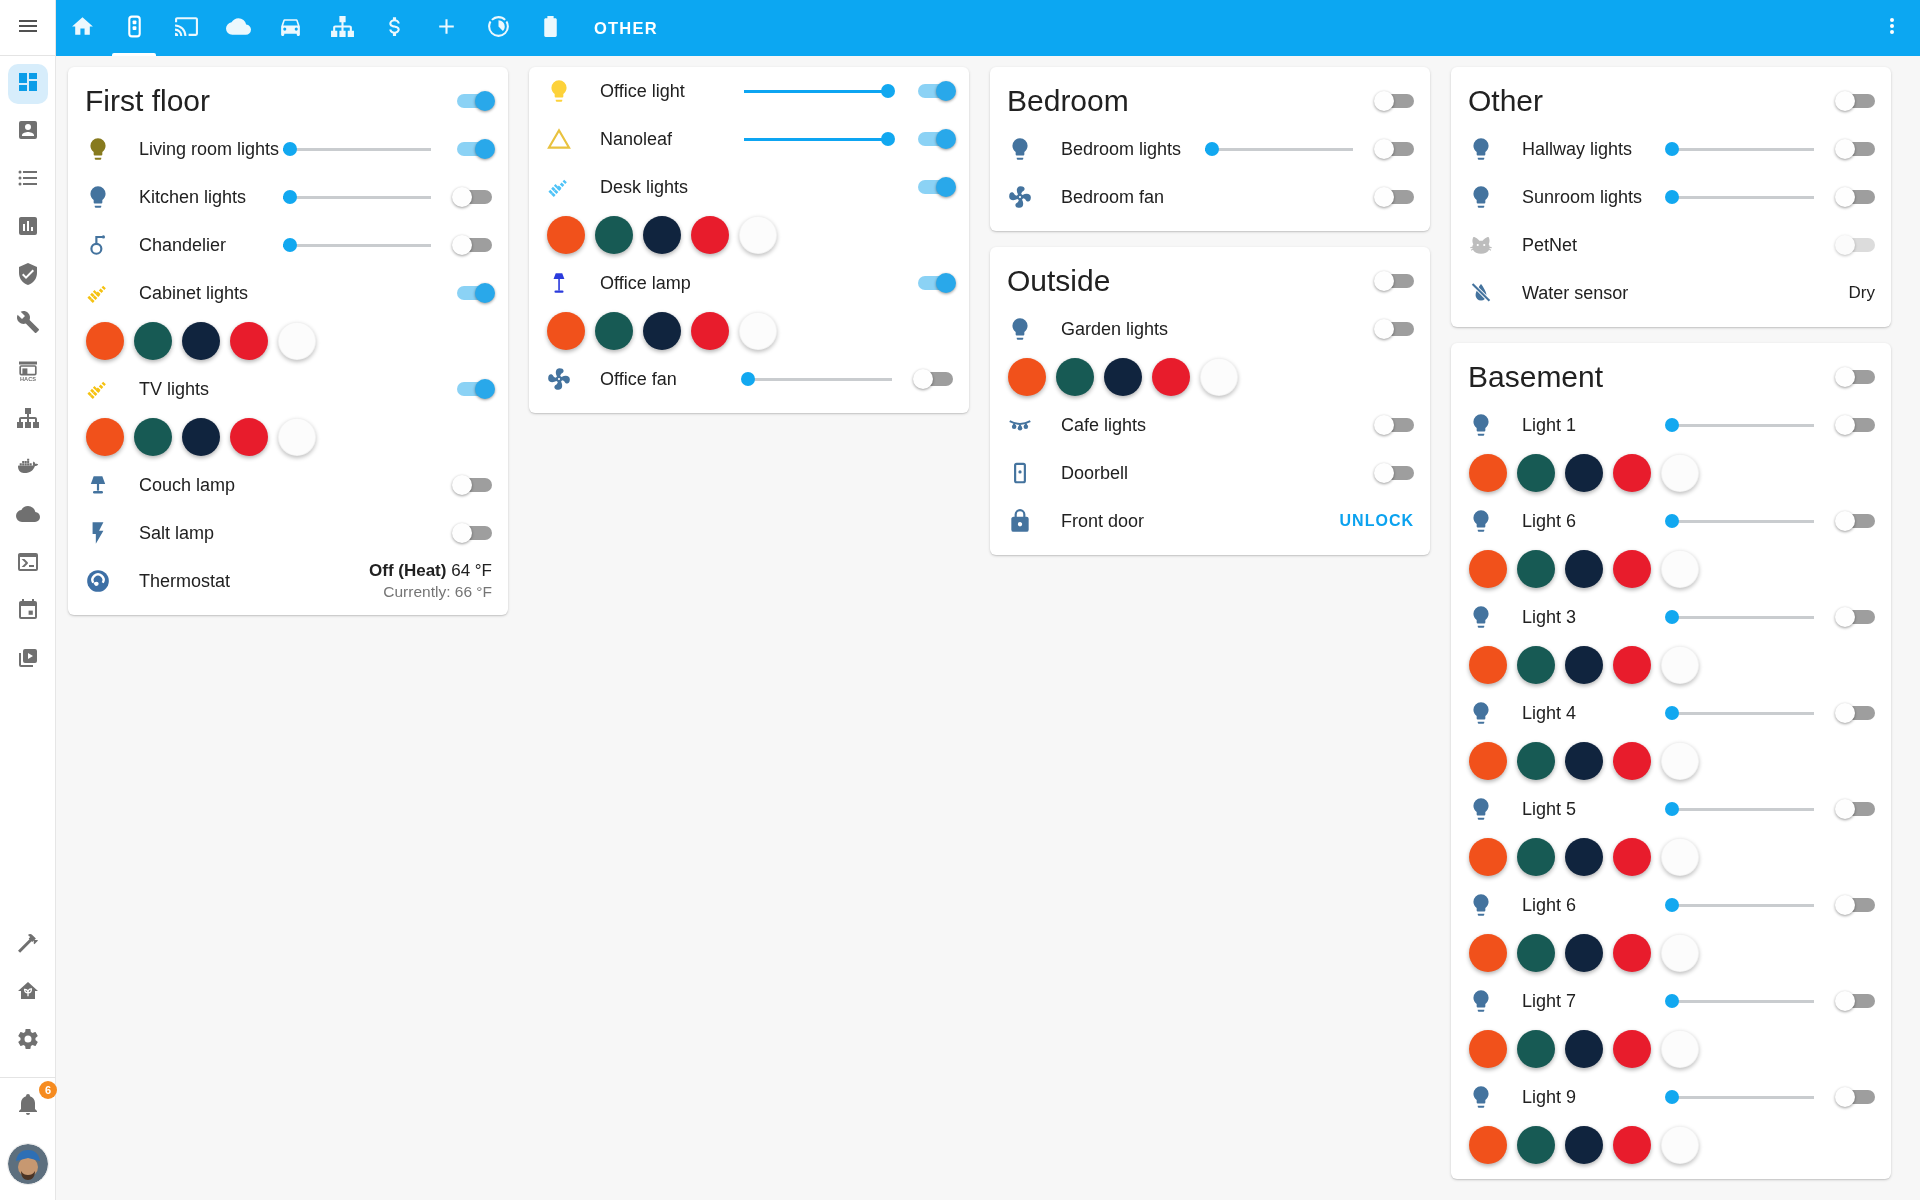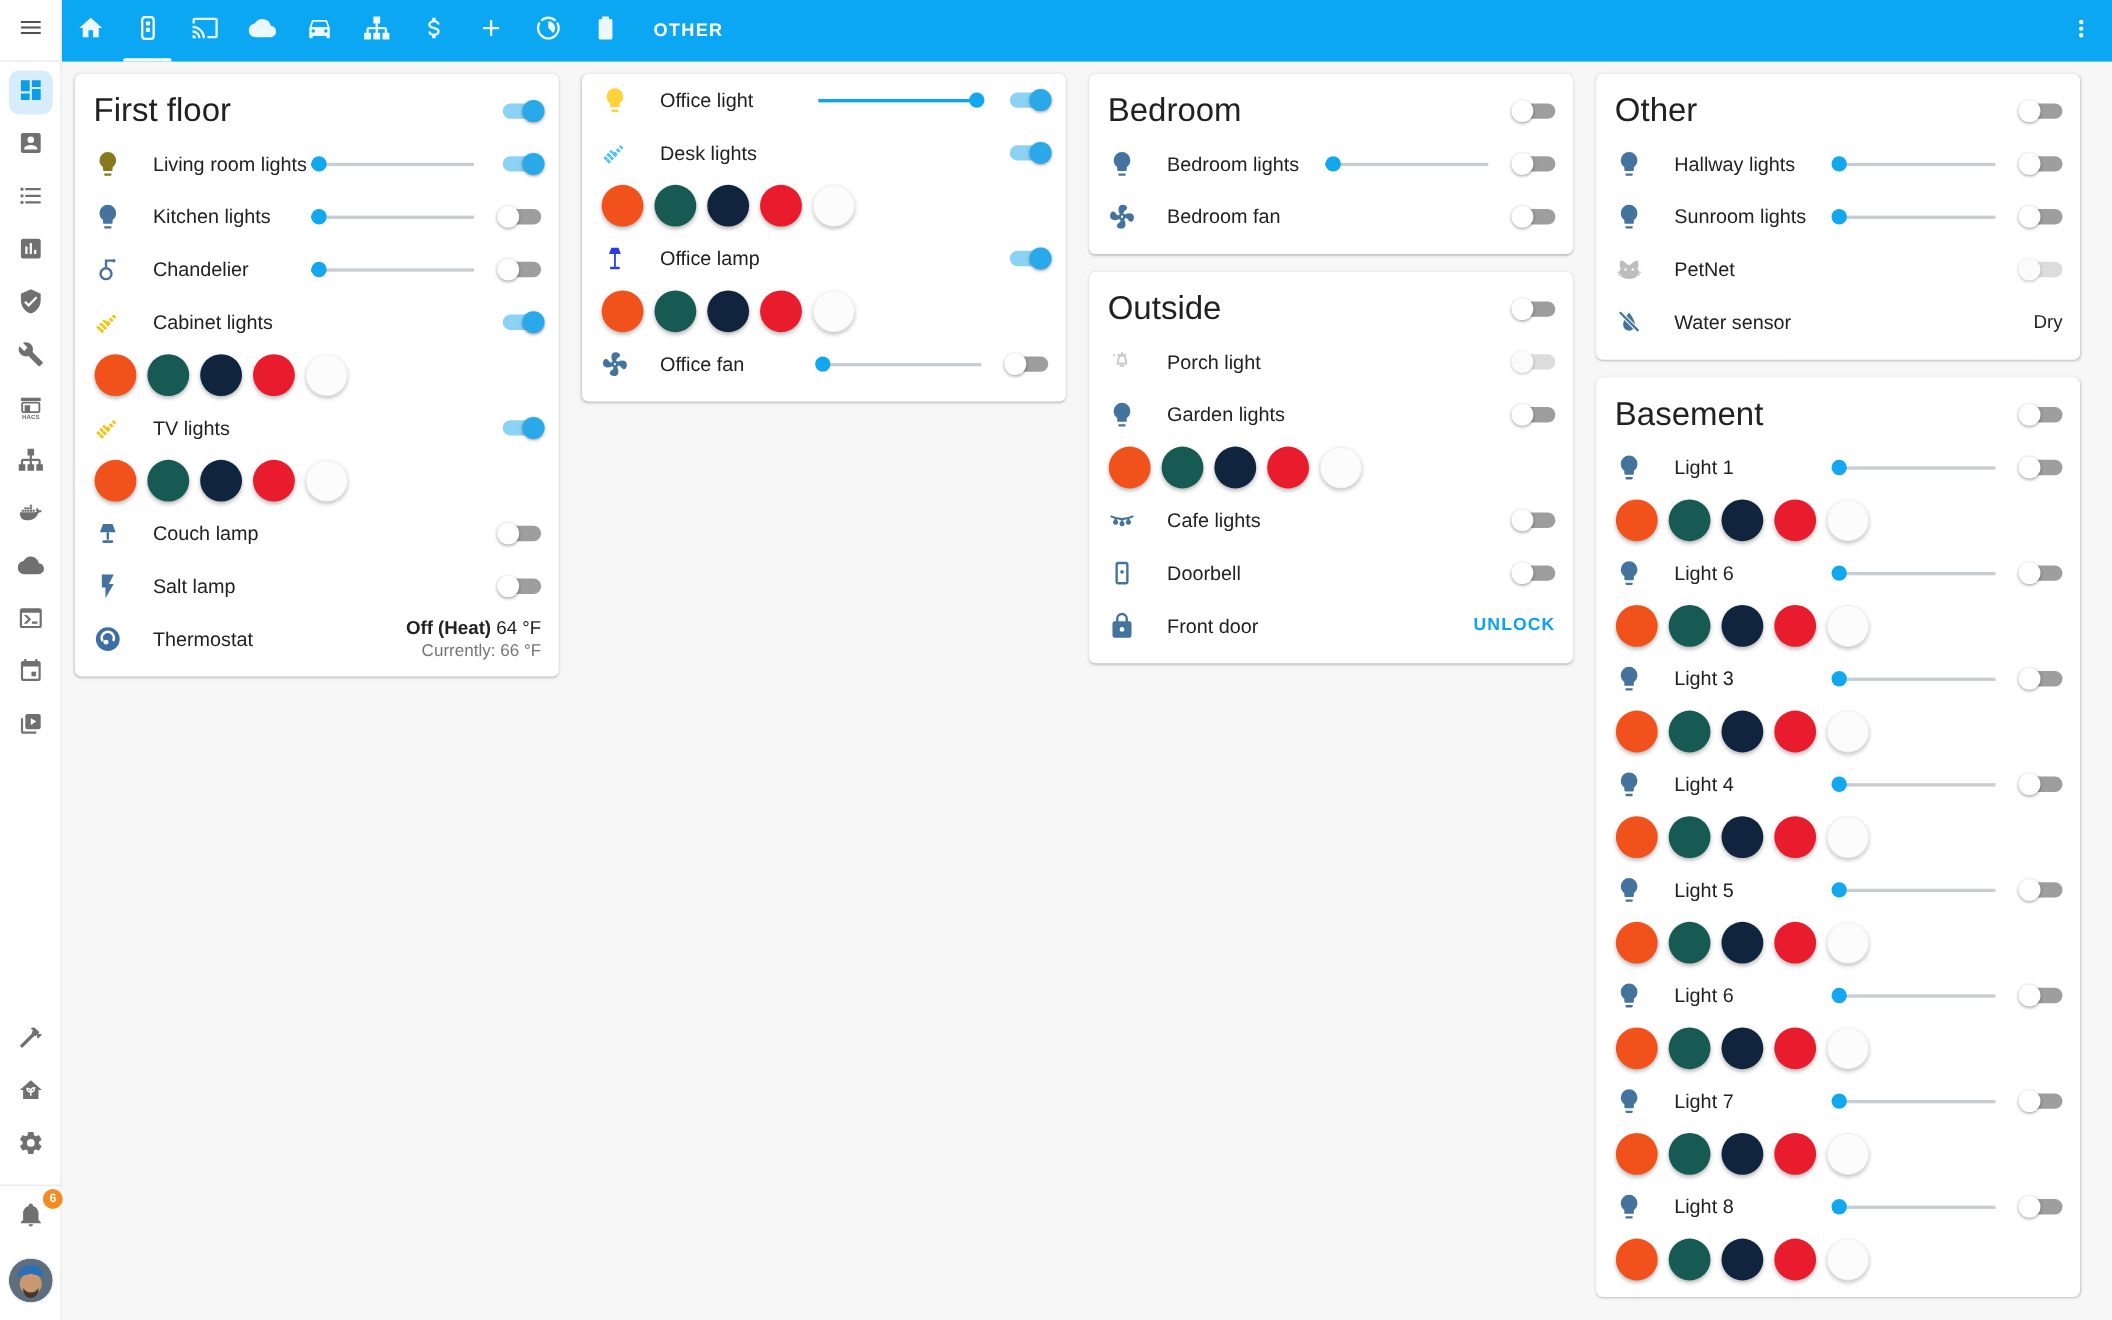--- a/index.html
+++ b/index.html
@@ -423,20 +423,37 @@
               <div class="track"></div>
               <div class="active" style="width: 97%;"></div>
               <div class="knob" style="left: calc(97% - 7px);"></div>
             </div>
             <div class="toggle on">
               <div class="trk"></div>
               <div class="knb"></div>
             </div>
           </div>
           <div class="row">
+            <span class="icon" style="color: rgb(233, 194, 63);">
+              <svg viewBox="0 0 24 24">
+                <path fill="currentColor" d="M12 2 1 21h22L12 2m0 4 7.53 13H4.47L12 6Z"></path>
+              </svg>
+            </span>
+            <span class="row-label">Nanoleaf</span>
+            <div class="slider">
+              <div class="track"></div>
+              <div class="active" style="width: 97%;"></div>
+              <div class="knob" style="left: calc(97% - 7px);"></div>
+            </div>
+            <div class="toggle on">
+              <div class="trk"></div>
+              <div class="knb"></div>
+            </div>
+          </div>
+          <div class="row">
             <span class="icon" style="color: rgb(79, 195, 247);">
               <svg viewBox="0 0 24 24">
                 <path d="M3.5 17.5 10 10.5m1.5 3L18 6.5" fill="none" stroke="currentColor" stroke-width="3.4" stroke-dasharray="2.4 1.3"></path>
                 <path d="M6 20 12.5 13" fill="none" stroke="currentColor" stroke-width="3.4" stroke-dasharray="2.4 1.3"></path>
               </svg>
             </span>
             <span class="row-label">Desk lights</span>
             <div class="toggle on">
               <div class="trk"></div>
               <div class="knb"></div>
@@ -525,34 +542,20 @@
             <div class="toggle off">
               <div class="trk"></div>
               <div class="knb"></div>
             </div>
           </div>
         </div>
         <div class="card">
           <div class="card-head">
             <div class="card-title">Outside</div>
             <div class="toggle off">
-              <div class="trk"></div>
-              <div class="knb"></div>
-            </div>
-          </div>
-          <div class="row">
-            <span class="icon" style="color: rgb(201, 205, 209);">
-              <svg viewBox="0 0 24 24">
-                <path d="M8.3 6.2h7M12 3.8v2.4M6.2 6.2H4.8" fill="none" stroke="currentColor" stroke-width="1.7"></path>
-                <path d="M9.6 6.8 8.3 13.4h7.4L14.4 6.8Z" fill="none" stroke="currentColor" stroke-width="1.7"></path>
-                <path d="M10.8 13.4v2h2.4v-2" fill="none" stroke="currentColor" stroke-width="1.5"></path>
-              </svg>
-            </span>
-            <span class="row-label">Porch light</span>
-            <div class="toggle off-disabled">
               <div class="trk"></div>
               <div class="knb"></div>
             </div>
           </div>
           <div class="row">
             <span class="icon" style="color: rgb(68, 115, 158);">
               <svg viewBox="0 0 24 24">
                 <path fill="currentColor" d="M12 2a7 7 0 0 1 7 7c0 2.38-1.19 4.47-3 5.74V17a1 1 0 0 1-1 1H9a1 1 0 0 1-1-1v-2.26C6.19 13.47 5 11.38 5 9a7 7 0 0 1 7-7M9 21v-1h6v1a1 1 0 0 1-1 1h-4a1 1 0 0 1-1-1Z"></path>
               </svg>
             </span>
@@ -855,21 +858,21 @@
             <div class="swatch" style="background: rgb(16, 36, 62);"></div>
             <div class="swatch" style="background: rgb(232, 28, 44);"></div>
             <div class="swatch white" style="background: rgb(252, 252, 252);"></div>
           </div>
           <div class="row">
             <span class="icon" style="color: rgb(68, 115, 158);">
               <svg viewBox="0 0 24 24">
                 <path fill="currentColor" d="M12 2a7 7 0 0 1 7 7c0 2.38-1.19 4.47-3 5.74V17a1 1 0 0 1-1 1H9a1 1 0 0 1-1-1v-2.26C6.19 13.47 5 11.38 5 9a7 7 0 0 1 7-7M9 21v-1h6v1a1 1 0 0 1-1 1h-4a1 1 0 0 1-1-1Z"></path>
               </svg>
             </span>
-            <span class="row-label">Light 8</span>
+            <span class="row-label">Light 9</span>
             <div class="slider">
               <div class="track"></div>
               <div class="active" style="width: 4%;"></div>
               <div class="knob" style="left: calc(4% - 7px);"></div>
             </div>
             <div class="toggle off">
               <div class="trk"></div>
               <div class="knb"></div>
             </div>
           </div>

